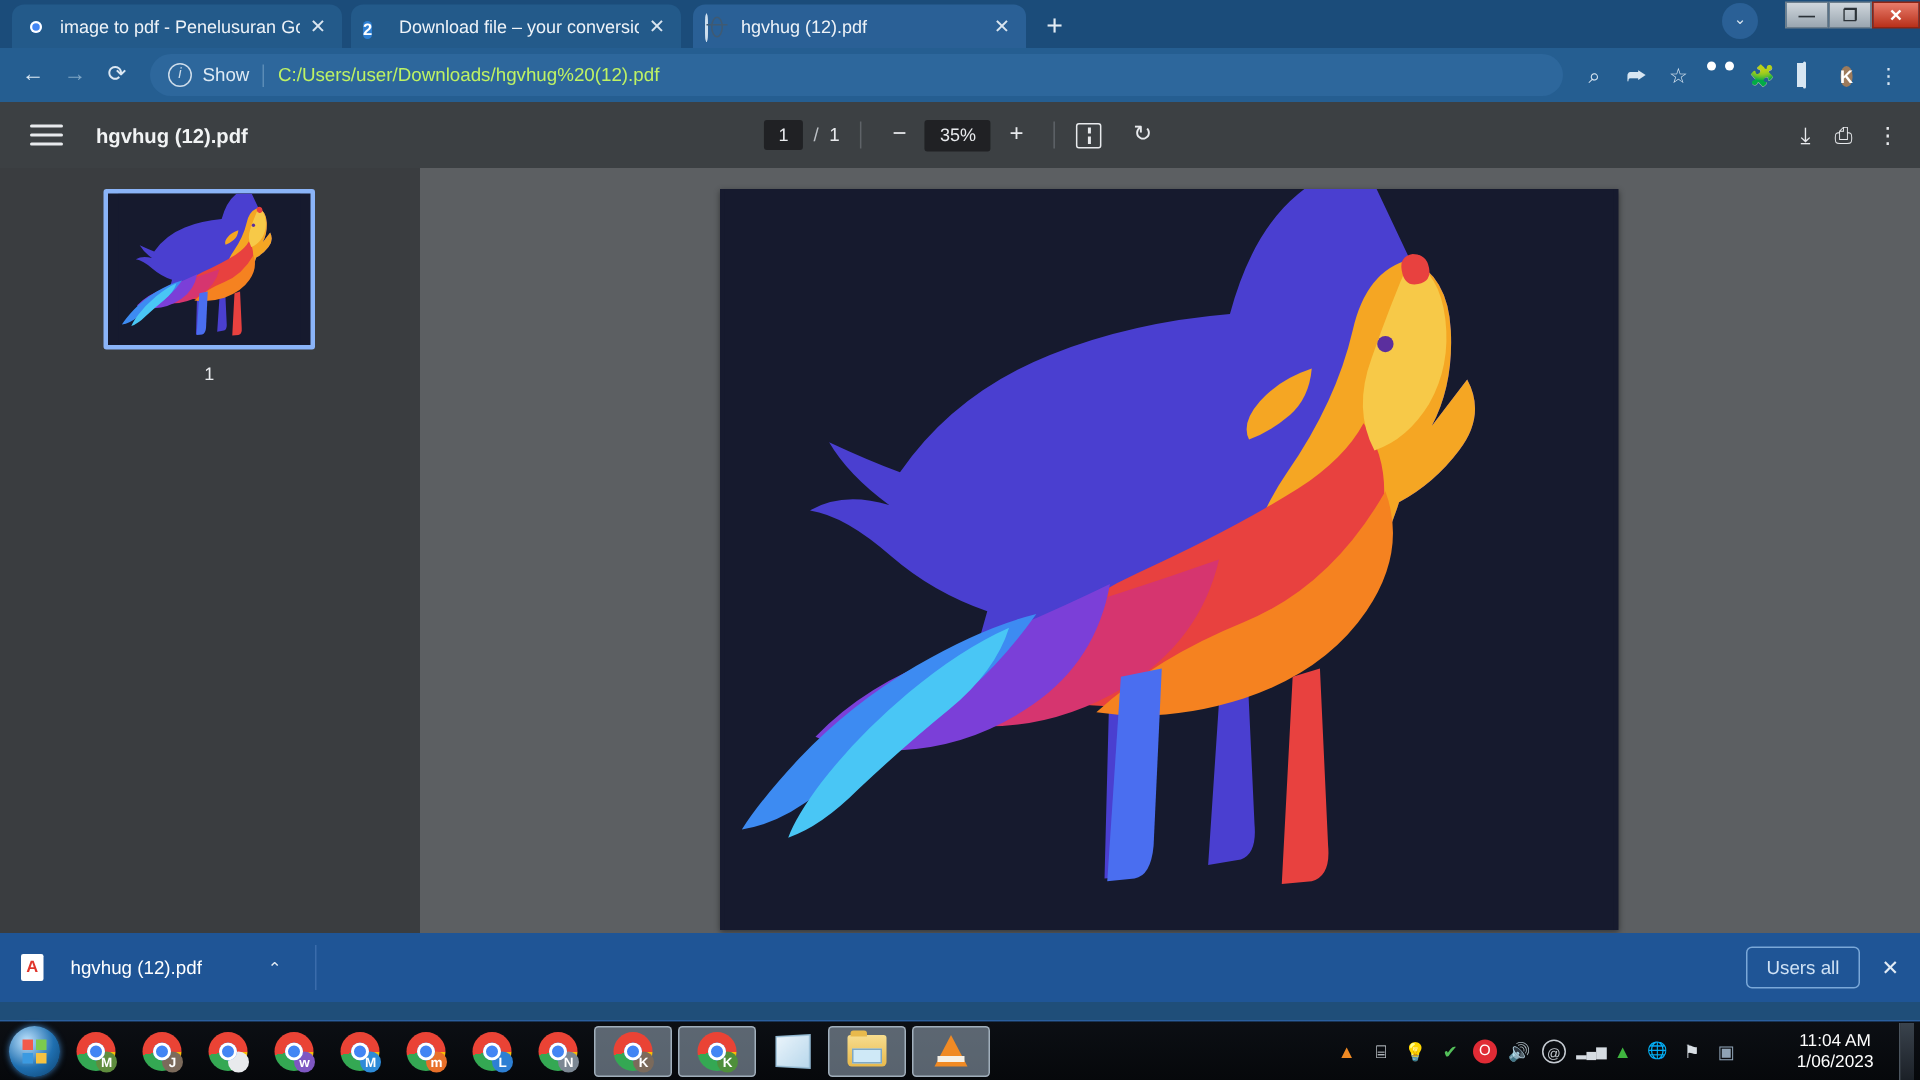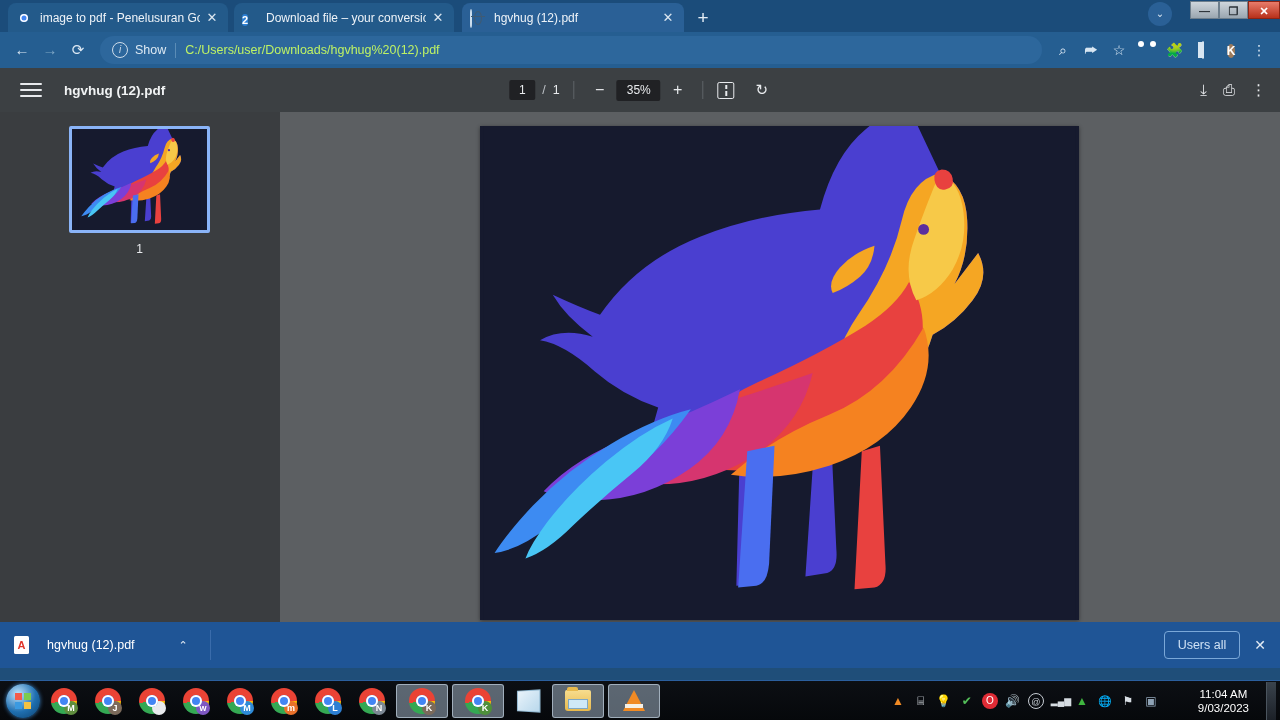--- a/index.html
+++ b/index.html
@@ -411,17 +411,17 @@
     <div class="tray-ic" style="color:#e4e9ee">🔊</div>
     <div class="tray-ic" style="color:#c6ccd3;border:1px solid #c6ccd3;border-radius:50%;font-size:9px">@</div>
     <div class="tray-ic" style="color:#d6dce2;font-size:9px">▂▄▆</div>
     <div class="tray-ic" style="color:#3fb53f">▲</div>
     <div class="tray-ic" style="color:#9aa6b0;font-size:11px">🌐</div>
     <div class="tray-ic" style="color:#d8dee4">⚑</div>
     <div class="tray-ic" style="color:#8fa3b6">▣</div>
 
     <div class="clock">
       <div>11:04 AM</div>
-      <div>9/03/2023</div>
+      <div>1/06/2023</div>
     </div>
     <div class="showdesk"></div>
   </div>
 </div>
 
 </body></html>

